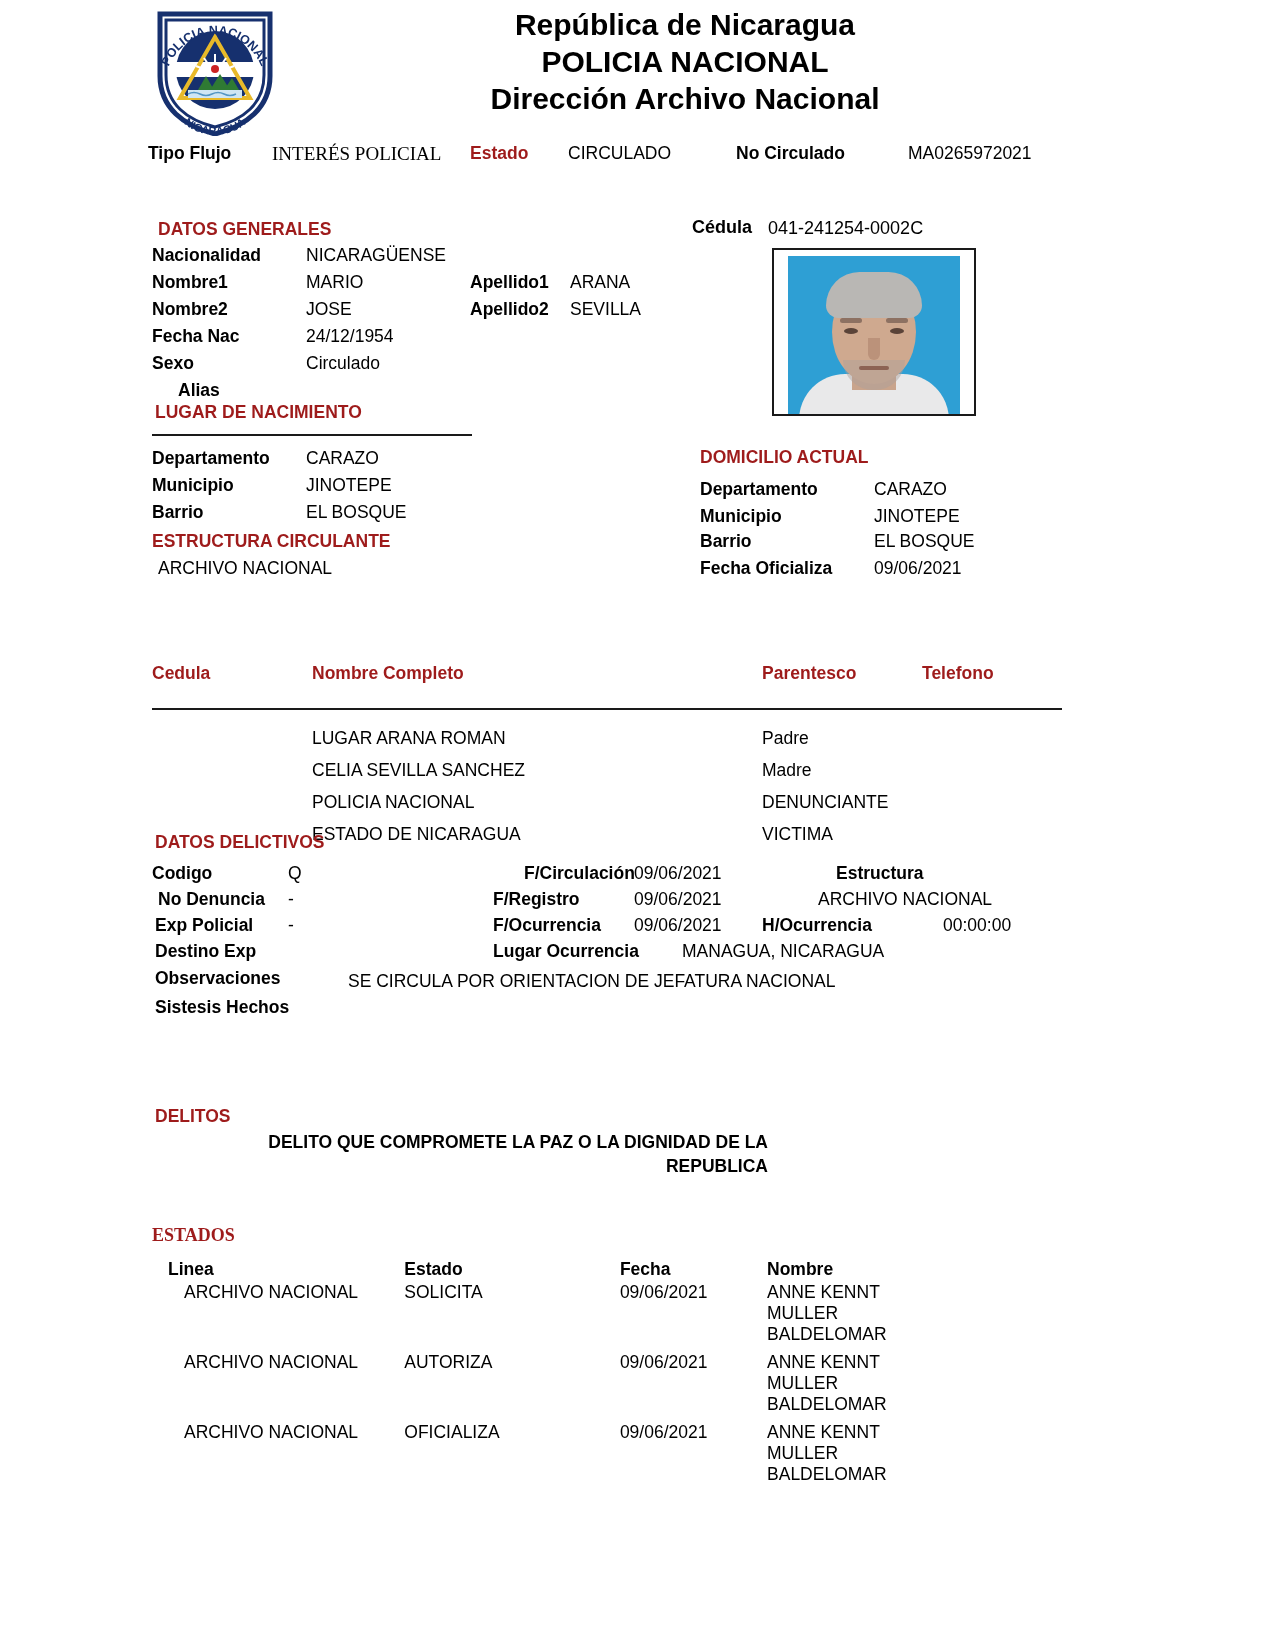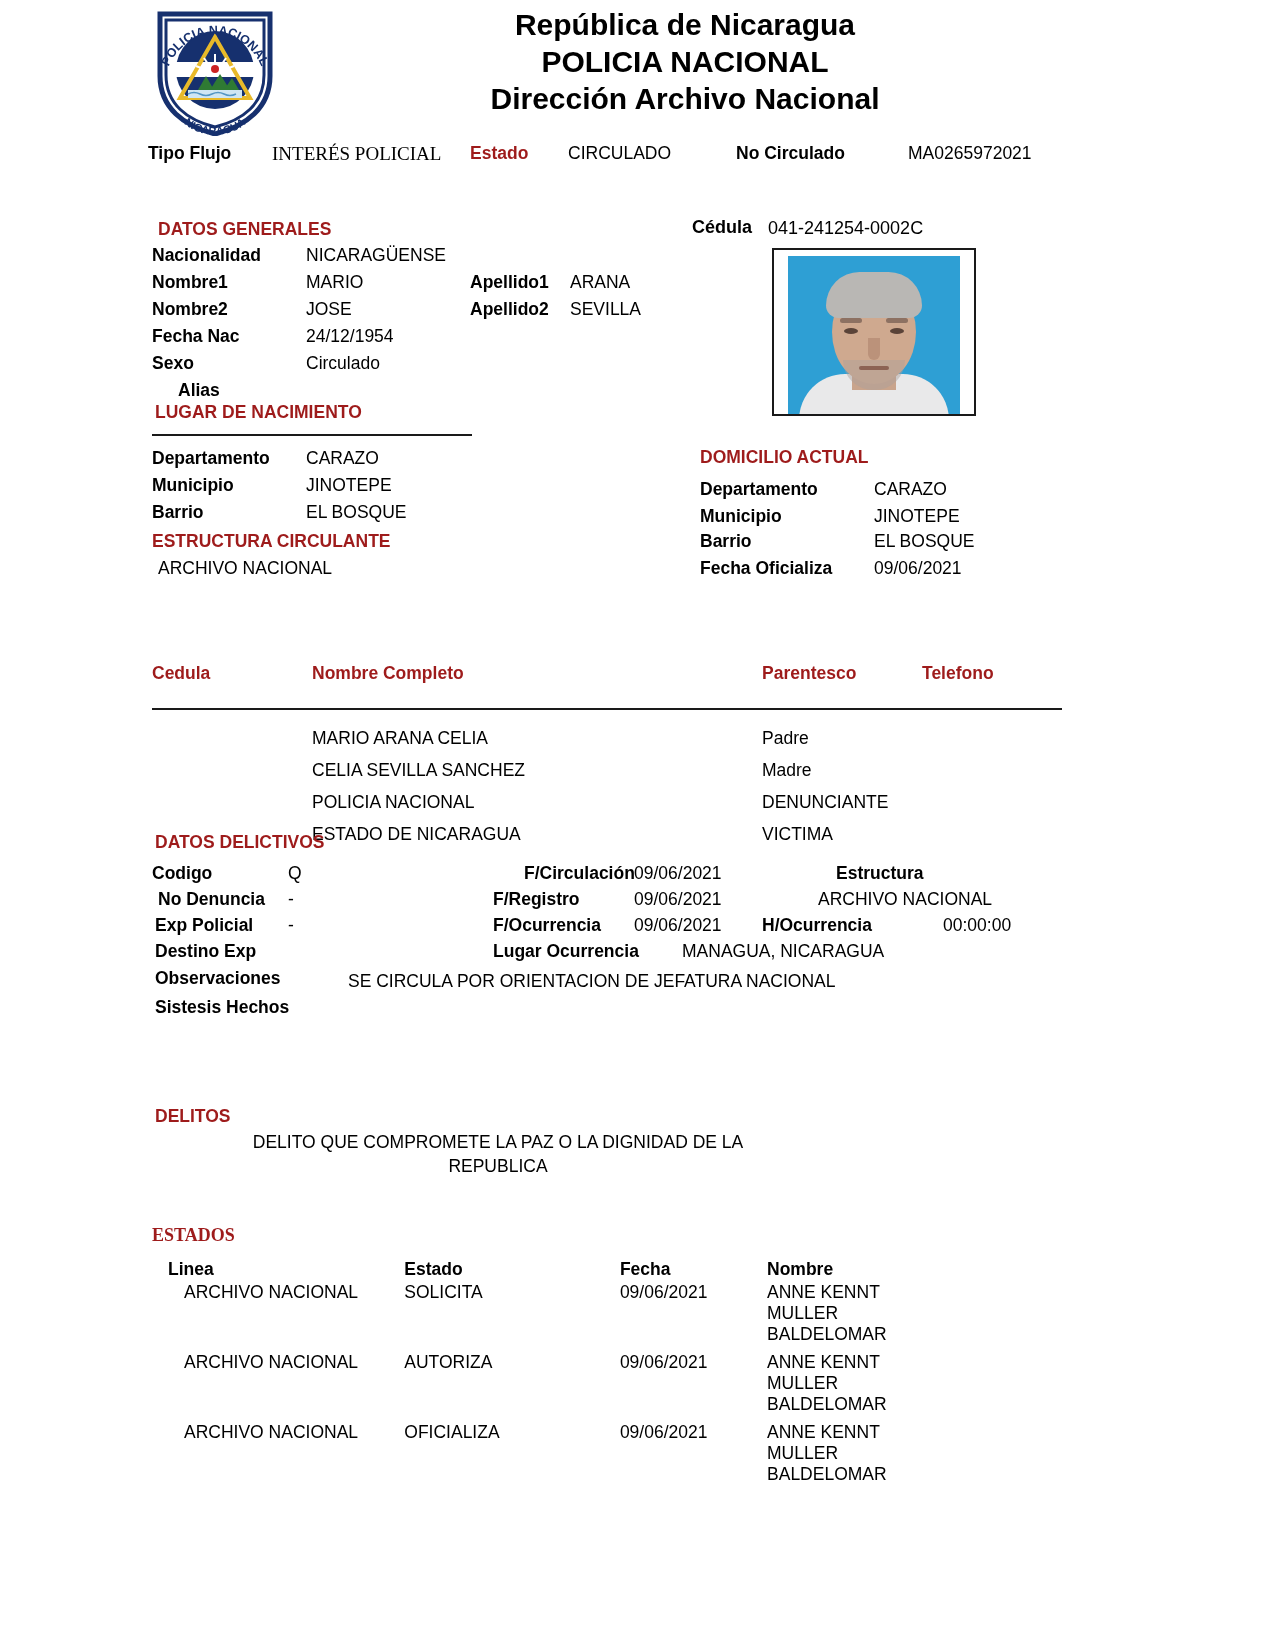--- a/index.html
+++ b/index.html
@@ -357,21 +357,21 @@
       </tr>
       <tr>
         <td colspan="4" style="padding:0;">
           <div class="rule" style="position:relative; left:0; top:3px; width:910px; height:2px;"></div>
         </td>
       </tr>
     </thead>
     <tbody>
       <tr style="height:32px;">
         <td></td>
-        <td>MARIO  ARANA CELIA</td>
+        <td>LUGAR  ARANA ROMAN</td>
         <td>Padre</td>
         <td></td>
       </tr>
       <tr style="height:32px;">
         <td></td>
         <td>CELIA  SEVILLA SANCHEZ</td>
         <td>Madre</td>
         <td></td>
       </tr>
       <tr style="height:32px;">
@@ -415,21 +415,21 @@
 
   <div class="t b" style="left:493px; top:941px;">Lugar Ocurrencia</div>
   <div class="t" style="left:682px; top:941px;">MANAGUA, NICARAGUA</div>
 
   <div class="t b" style="left:155px; top:968px;">Observaciones</div>
   <div class="t" style="left:348px; top:971px;">SE CIRCULA POR ORIENTACION DE JEFATURA NACIONAL</div>
 
   <div class="t b" style="left:155px; top:997px;">Sistesis Hechos</div>
 
   <div class="t red-head" style="left:155px; top:1106px;">DELITOS</div>
-  <div class="para" style="left:208px; top:1131px; width:580px; text-align:center;">DELITO QUE COMPROMETE LA PAZ O LA DIGNIDAD DE LA REPUBLICA</div>
+  <div class="para" style="left:188px; top:1131px; width:580px; text-align:right;font-weight:bold;">DELITO QUE COMPROMETE LA PAZ O LA DIGNIDAD DE LA REPUBLICA</div>
 
   <div class="t red-head serif" style="left:152px; top:1225px;">ESTADOS</div>
 
   <table class="est-table" style="left:168px; top:1256px; width:910px;">
     <colgroup>
       <col style="width:228px">
       <col style="width:208px">
       <col style="width:142px">
       <col style="width:300px">
     </colgroup>

